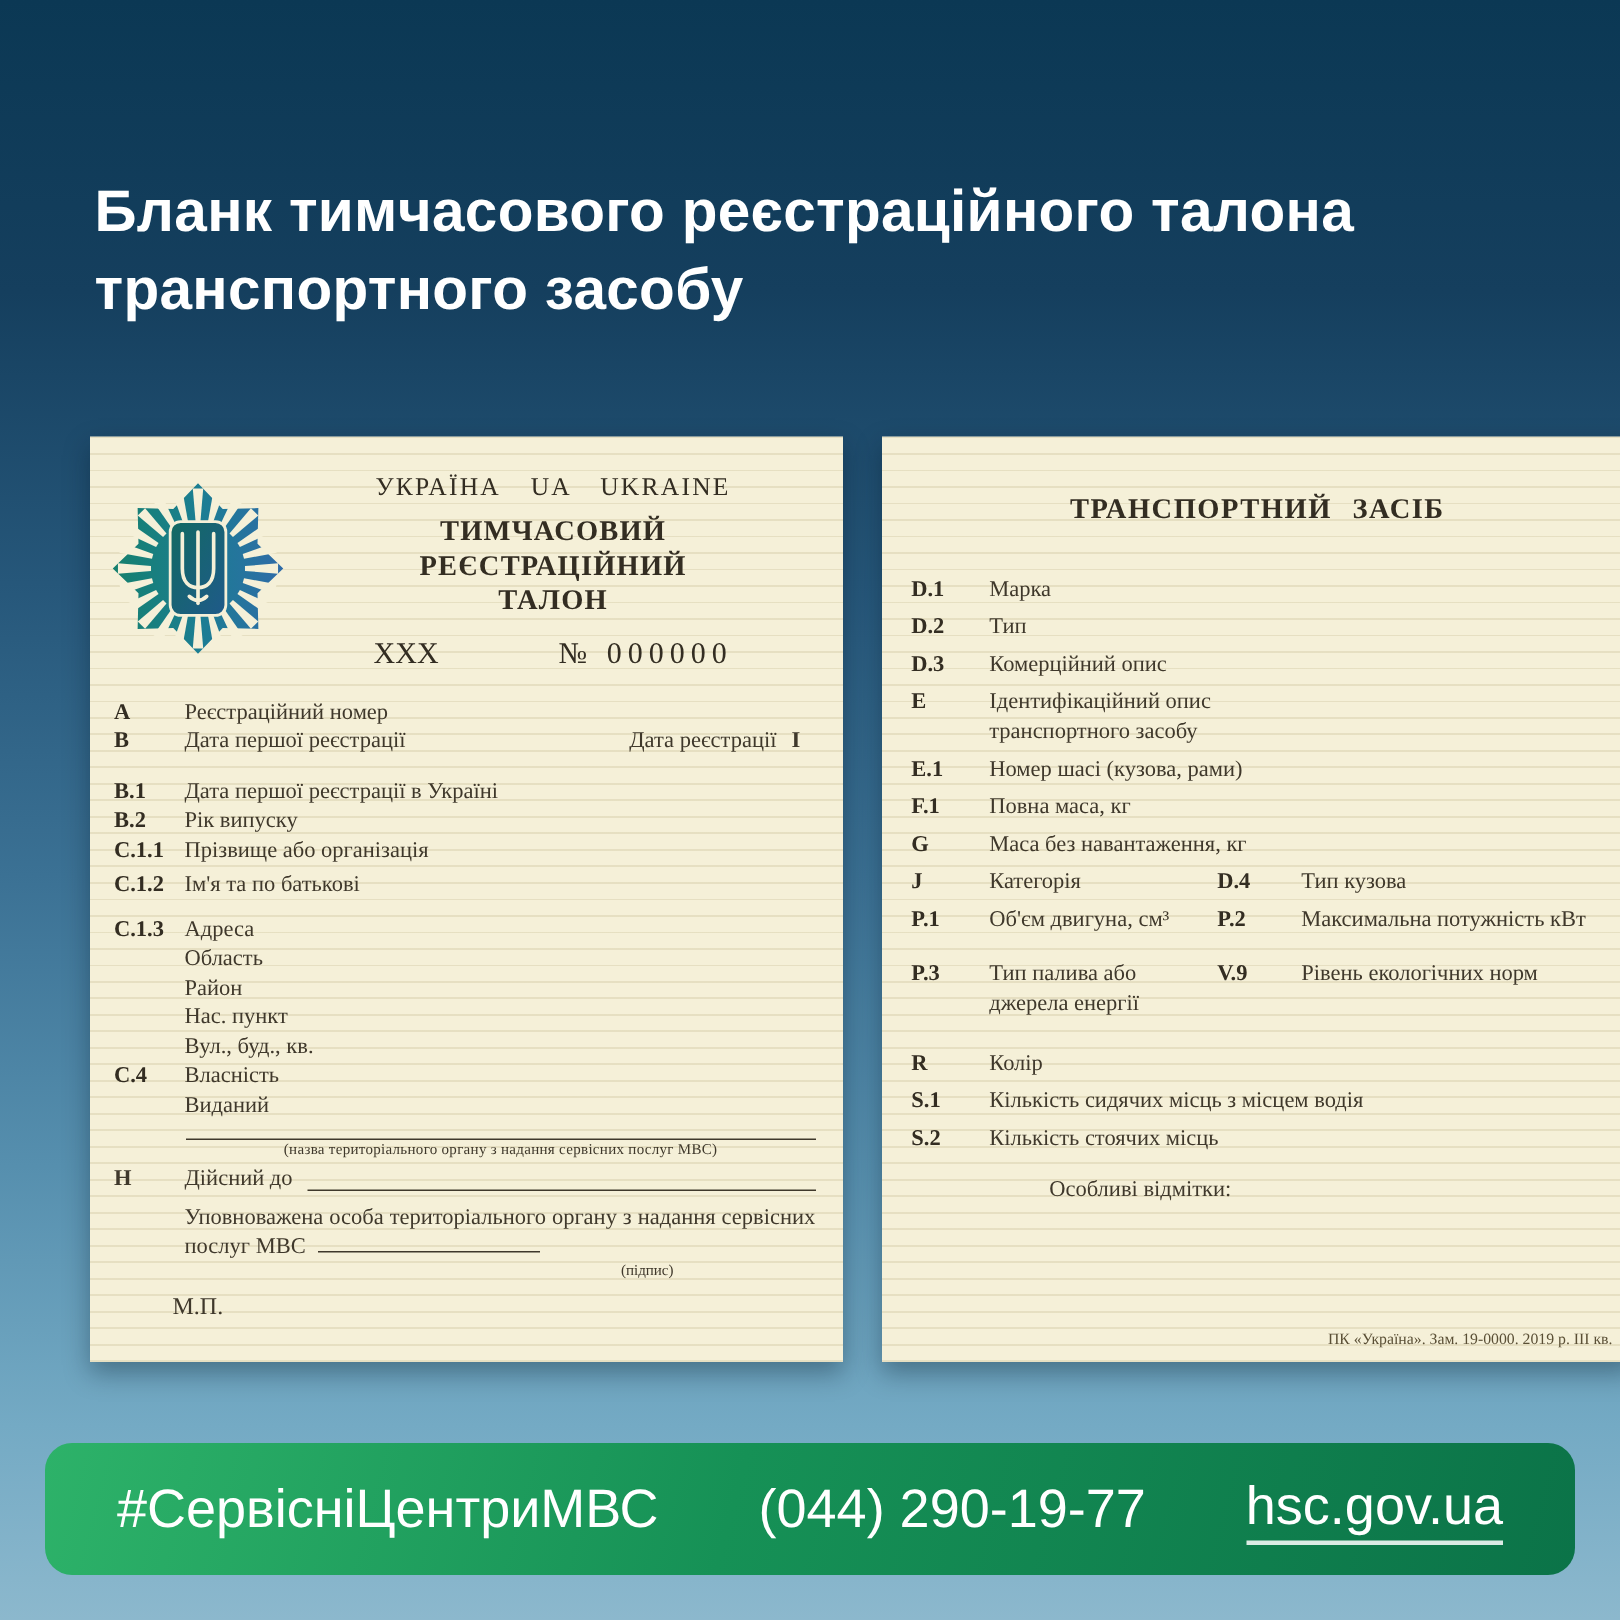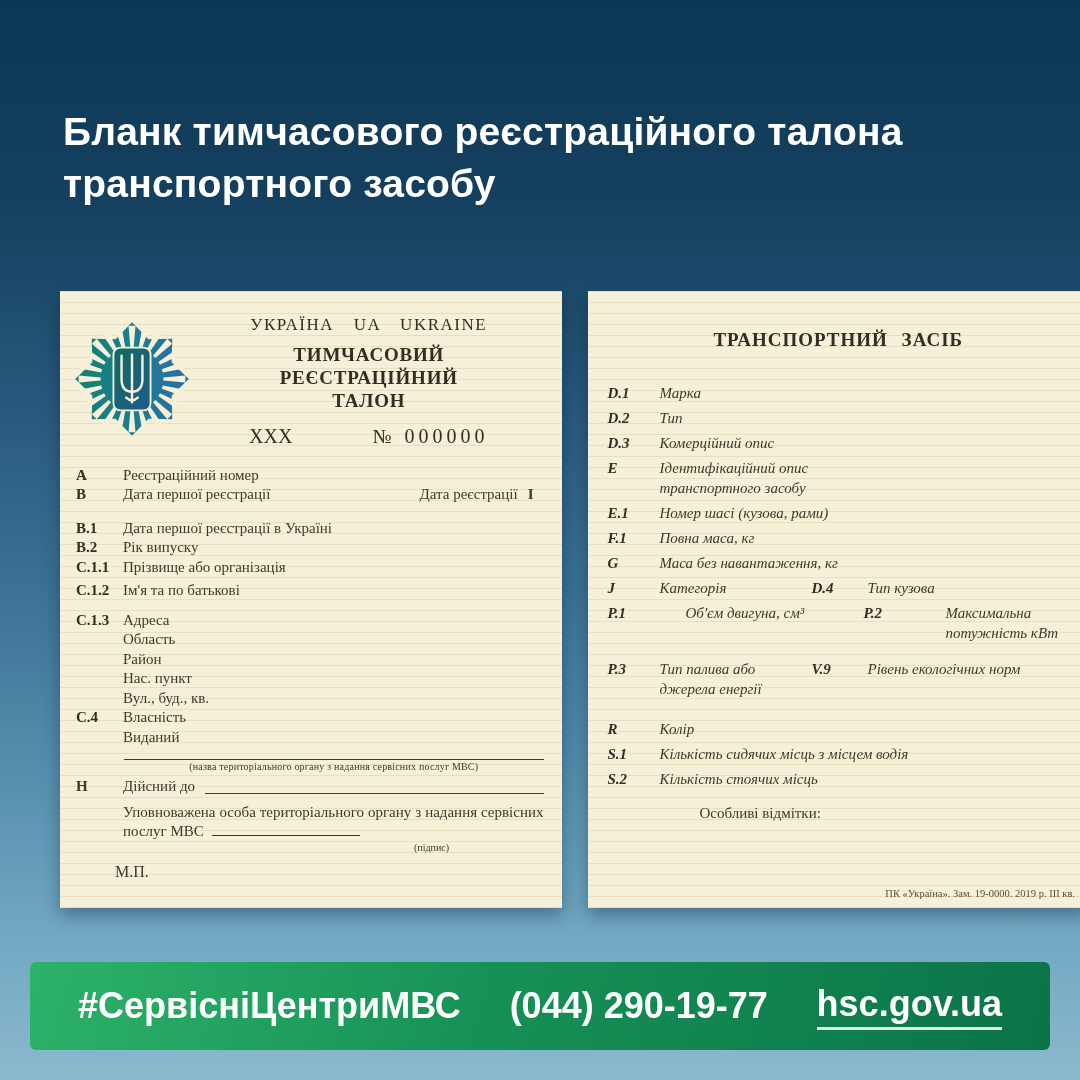--- a/index.html
+++ b/index.html
@@ -2,21 +2,21 @@
 <html><head>
 <meta charset="utf-8">
 <style>
   html,body{margin:0;padding:0;}
   .canvas{
     position:relative;width:1080px;height:1080px;overflow:hidden;
     background:linear-gradient(180deg,#0b3854 0%,#153f5e 18%,#26577a 36%,#3b7194 54%,#568fae 72%,#74aac4 88%,#8cb8cd 100%);
     font-family:"Liberation Sans",sans-serif;
   }
   .page-title{
-    position:absolute;left:63px;top:106px;width:900px;
+    position:absolute;left:63px;top:116px;width:900px;
     color:#ffffff;font-size:39px;font-weight:bold;line-height:1.33;letter-spacing:0.2px;
   }
   .cards{position:absolute;left:60px;top:291px;width:1029px;height:617px;display:flex;gap:26px;}
   .card{
     flex:1;position:relative;box-sizing:border-box;
     background:#f5f0d8;
     background-image:repeating-linear-gradient(180deg,rgba(170,156,105,0.20) 0 1px,rgba(0,0,0,0) 1px 11px);
     box-shadow:0 7px 16px rgba(0,20,35,0.35);
     color:#3f382b;font-family:"Liberation Serif",serif;font-size:15px;
   }
@@ -42,36 +42,36 @@
   .hrow{display:flex;padding:4px 18px 0 16px;line-height:21px;}
   .hrow .code{width:47px;flex:0 0 auto;font-weight:bold;}
   .fill-line{flex:1;border-bottom:1.3px solid #3f382b;margin:0 0 3px 10px;}
   .officer{padding:6px 18px 0 63px;text-align:justify;line-height:19px;}
   .sigline{display:inline-block;width:148px;border-bottom:1.3px solid #3f382b;height:12px;margin-left:8px;}
   .sig-caption{width:180px;margin:1px 40px 0 auto;text-align:center;font-size:10px;}
   .stamp{margin:10px 0 0 55px;font-size:16px;}
   
   .rtitle{margin-top:38px;text-align:center;font-size:19px;font-weight:bold;letter-spacing:1px;word-spacing:8px;color:#332d22;}
   .rrows{padding:32px 18px 0 20px;}
-  .rrow{display:grid;grid-template-columns:52px 1fr;line-height:20px;margin-bottom:5px;font-style:italic;}
+  .rrow{display:grid;grid-template-columns:52px 1fr;line-height:20px;margin-bottom:5px;}
   .rrow.two{grid-template-columns:52px 152px 56px 1fr;}
   .rrow .code{font-weight:bold;color:#332d22;}
   .wrapnarrow{max-width:245px;}
-  .rgap14{margin-top:0;gap:26px;}
+  .rgap14{margin-top:0;}
   .rgap16{margin-top:16px;}
   .rgap20{margin-top:20px;}
   .notes{margin:16px 0 0 92px;}
   .imprint{position:absolute;right:14px;bottom:9px;font-size:10.5px;color:#5a4f35;}
   
   .footer-bar{
-    position:absolute;left:30px;top:962px;width:1020px;height:88px;border-radius:6px;
+    position:absolute;left:30px;top:962px;width:1020px;height:88px;border-radius:18px;
     background:linear-gradient(105deg,#2db269 0%,#169156 45%,#0b7348 100%);
     display:flex;align-items:center;justify-content:space-between;
     padding:0 48px;box-sizing:border-box;
-    color:#ffffff;font-size:36px;font-weight:bold;
+    color:#ffffff;font-size:36px;font-weight:normal;
   }
   .site-link{text-decoration:none;color:#ffffff;border-bottom:3px solid rgba(255,255,255,0.85);padding-bottom:2px;}
 </style>
 </head>
 <body>
 
 <div class="canvas">
 
   <div class="page-title">
     <div>Бланк тимчасового реєстраційного талона</div>

